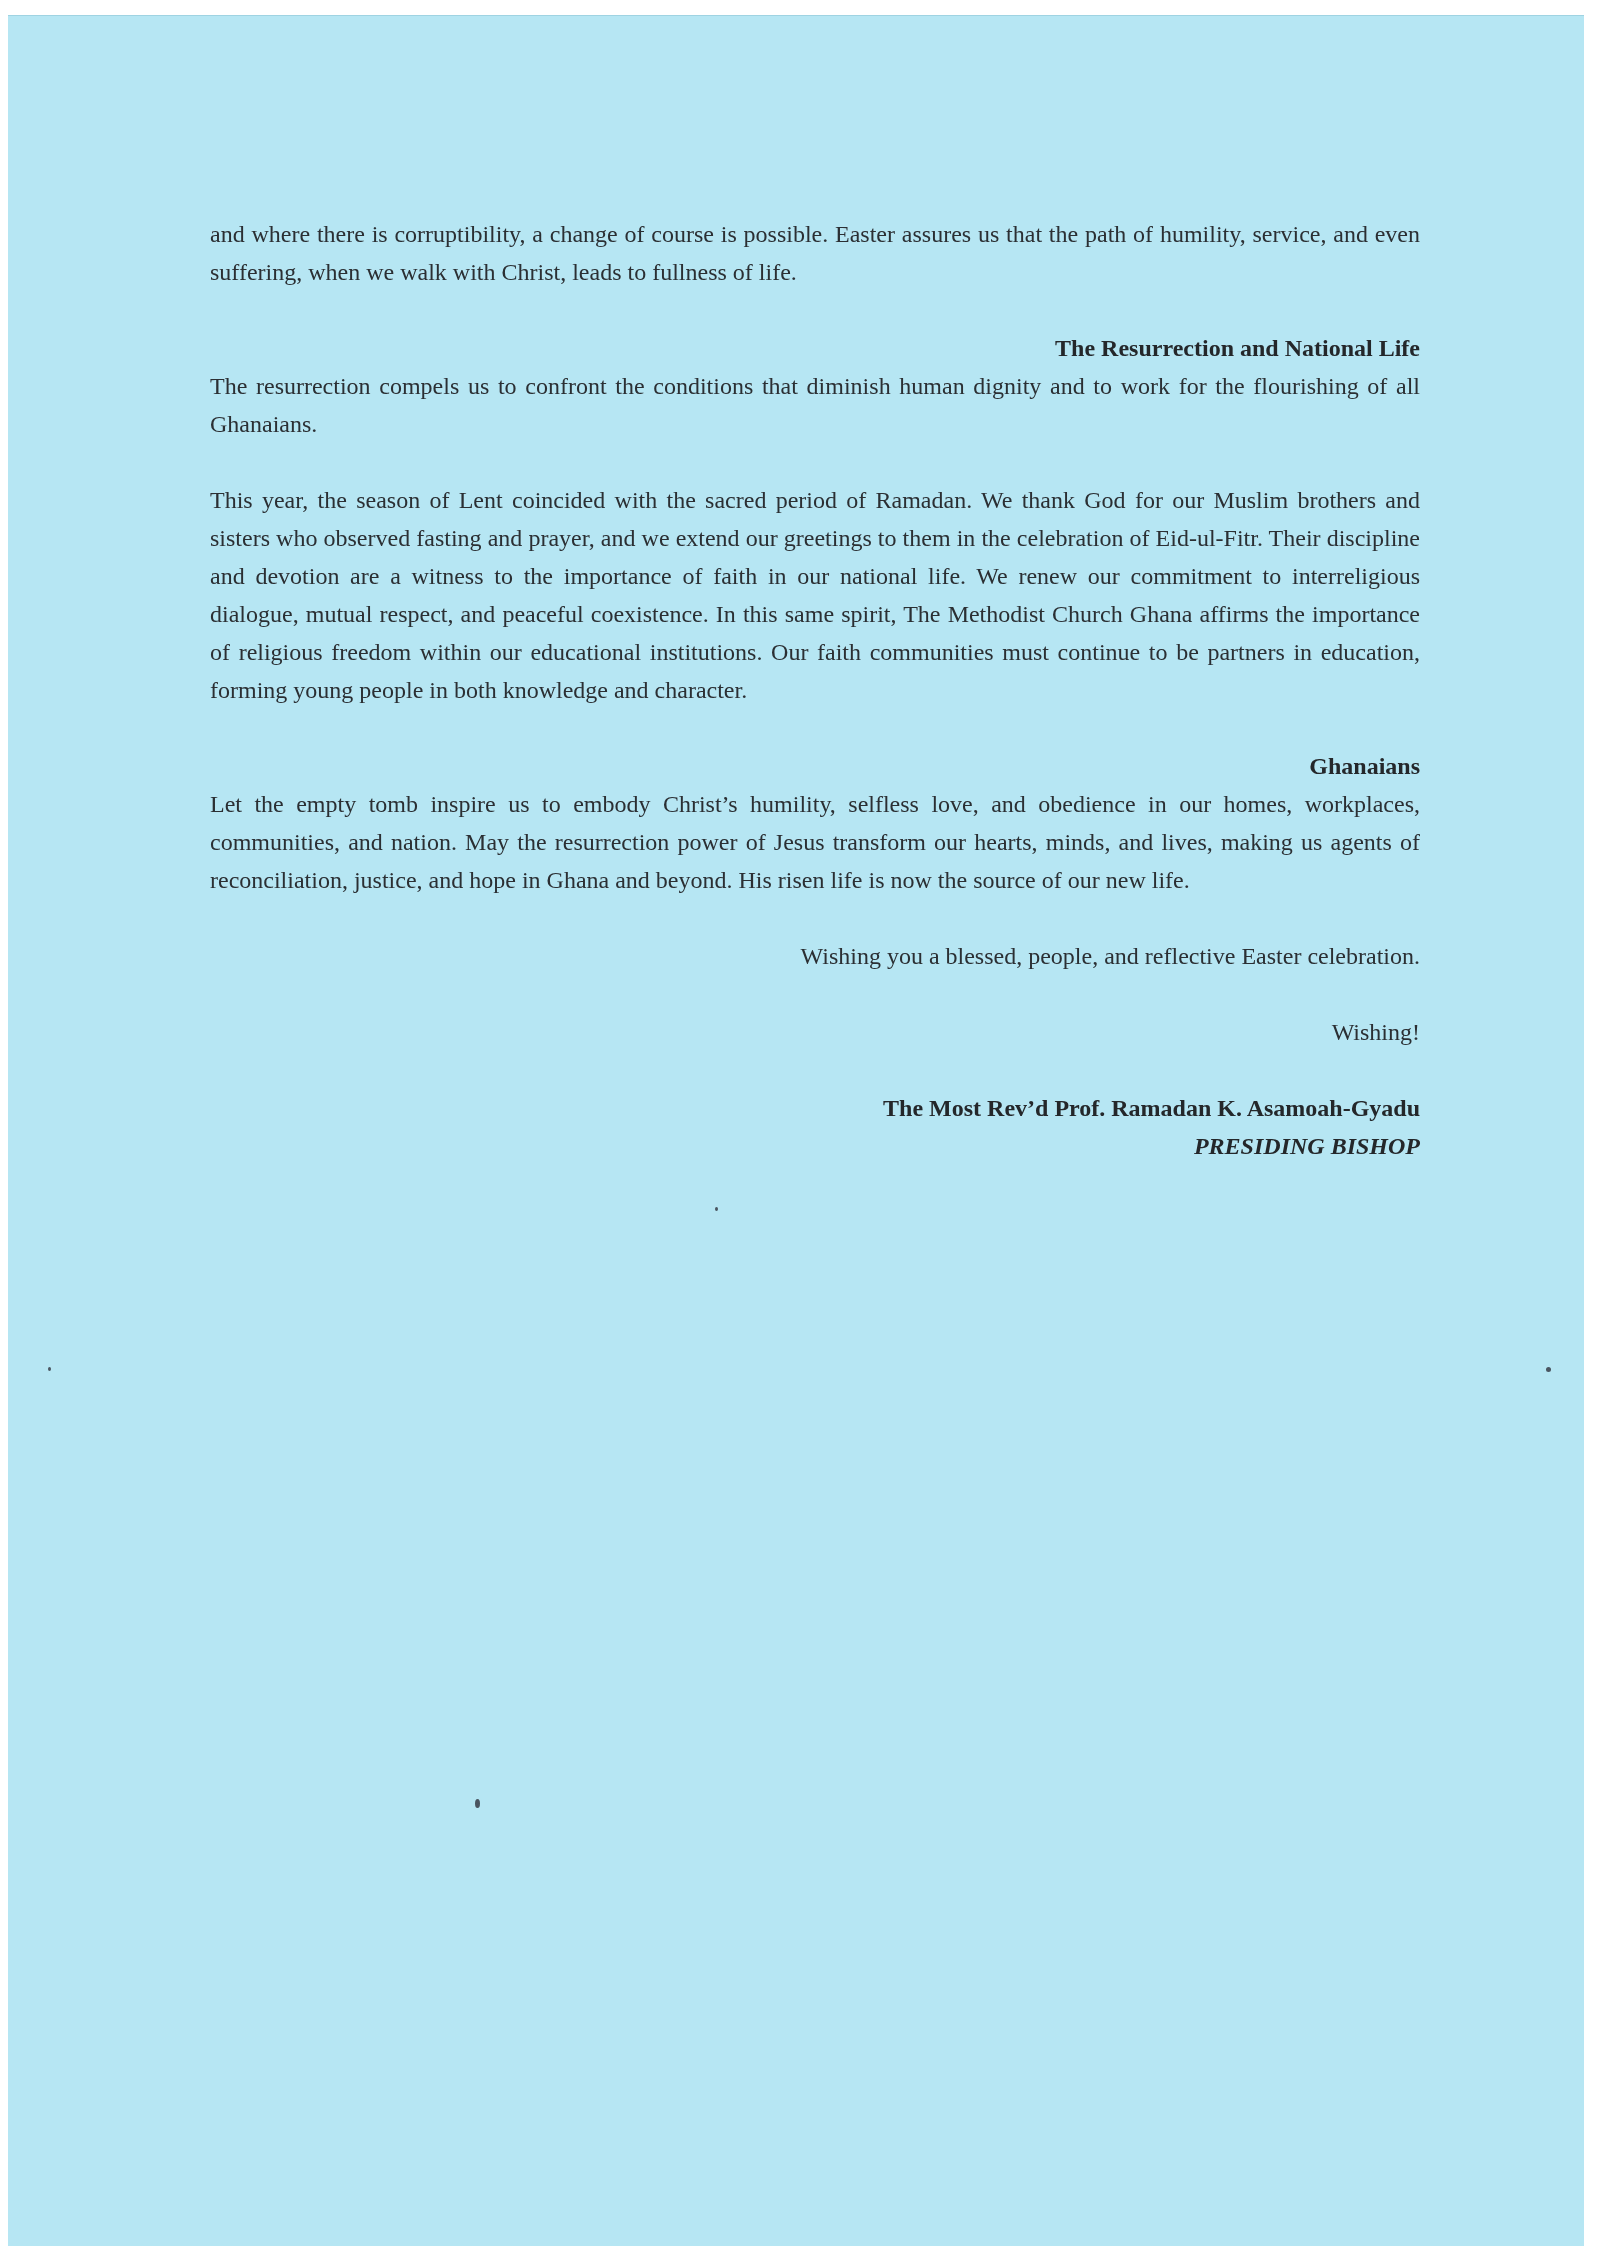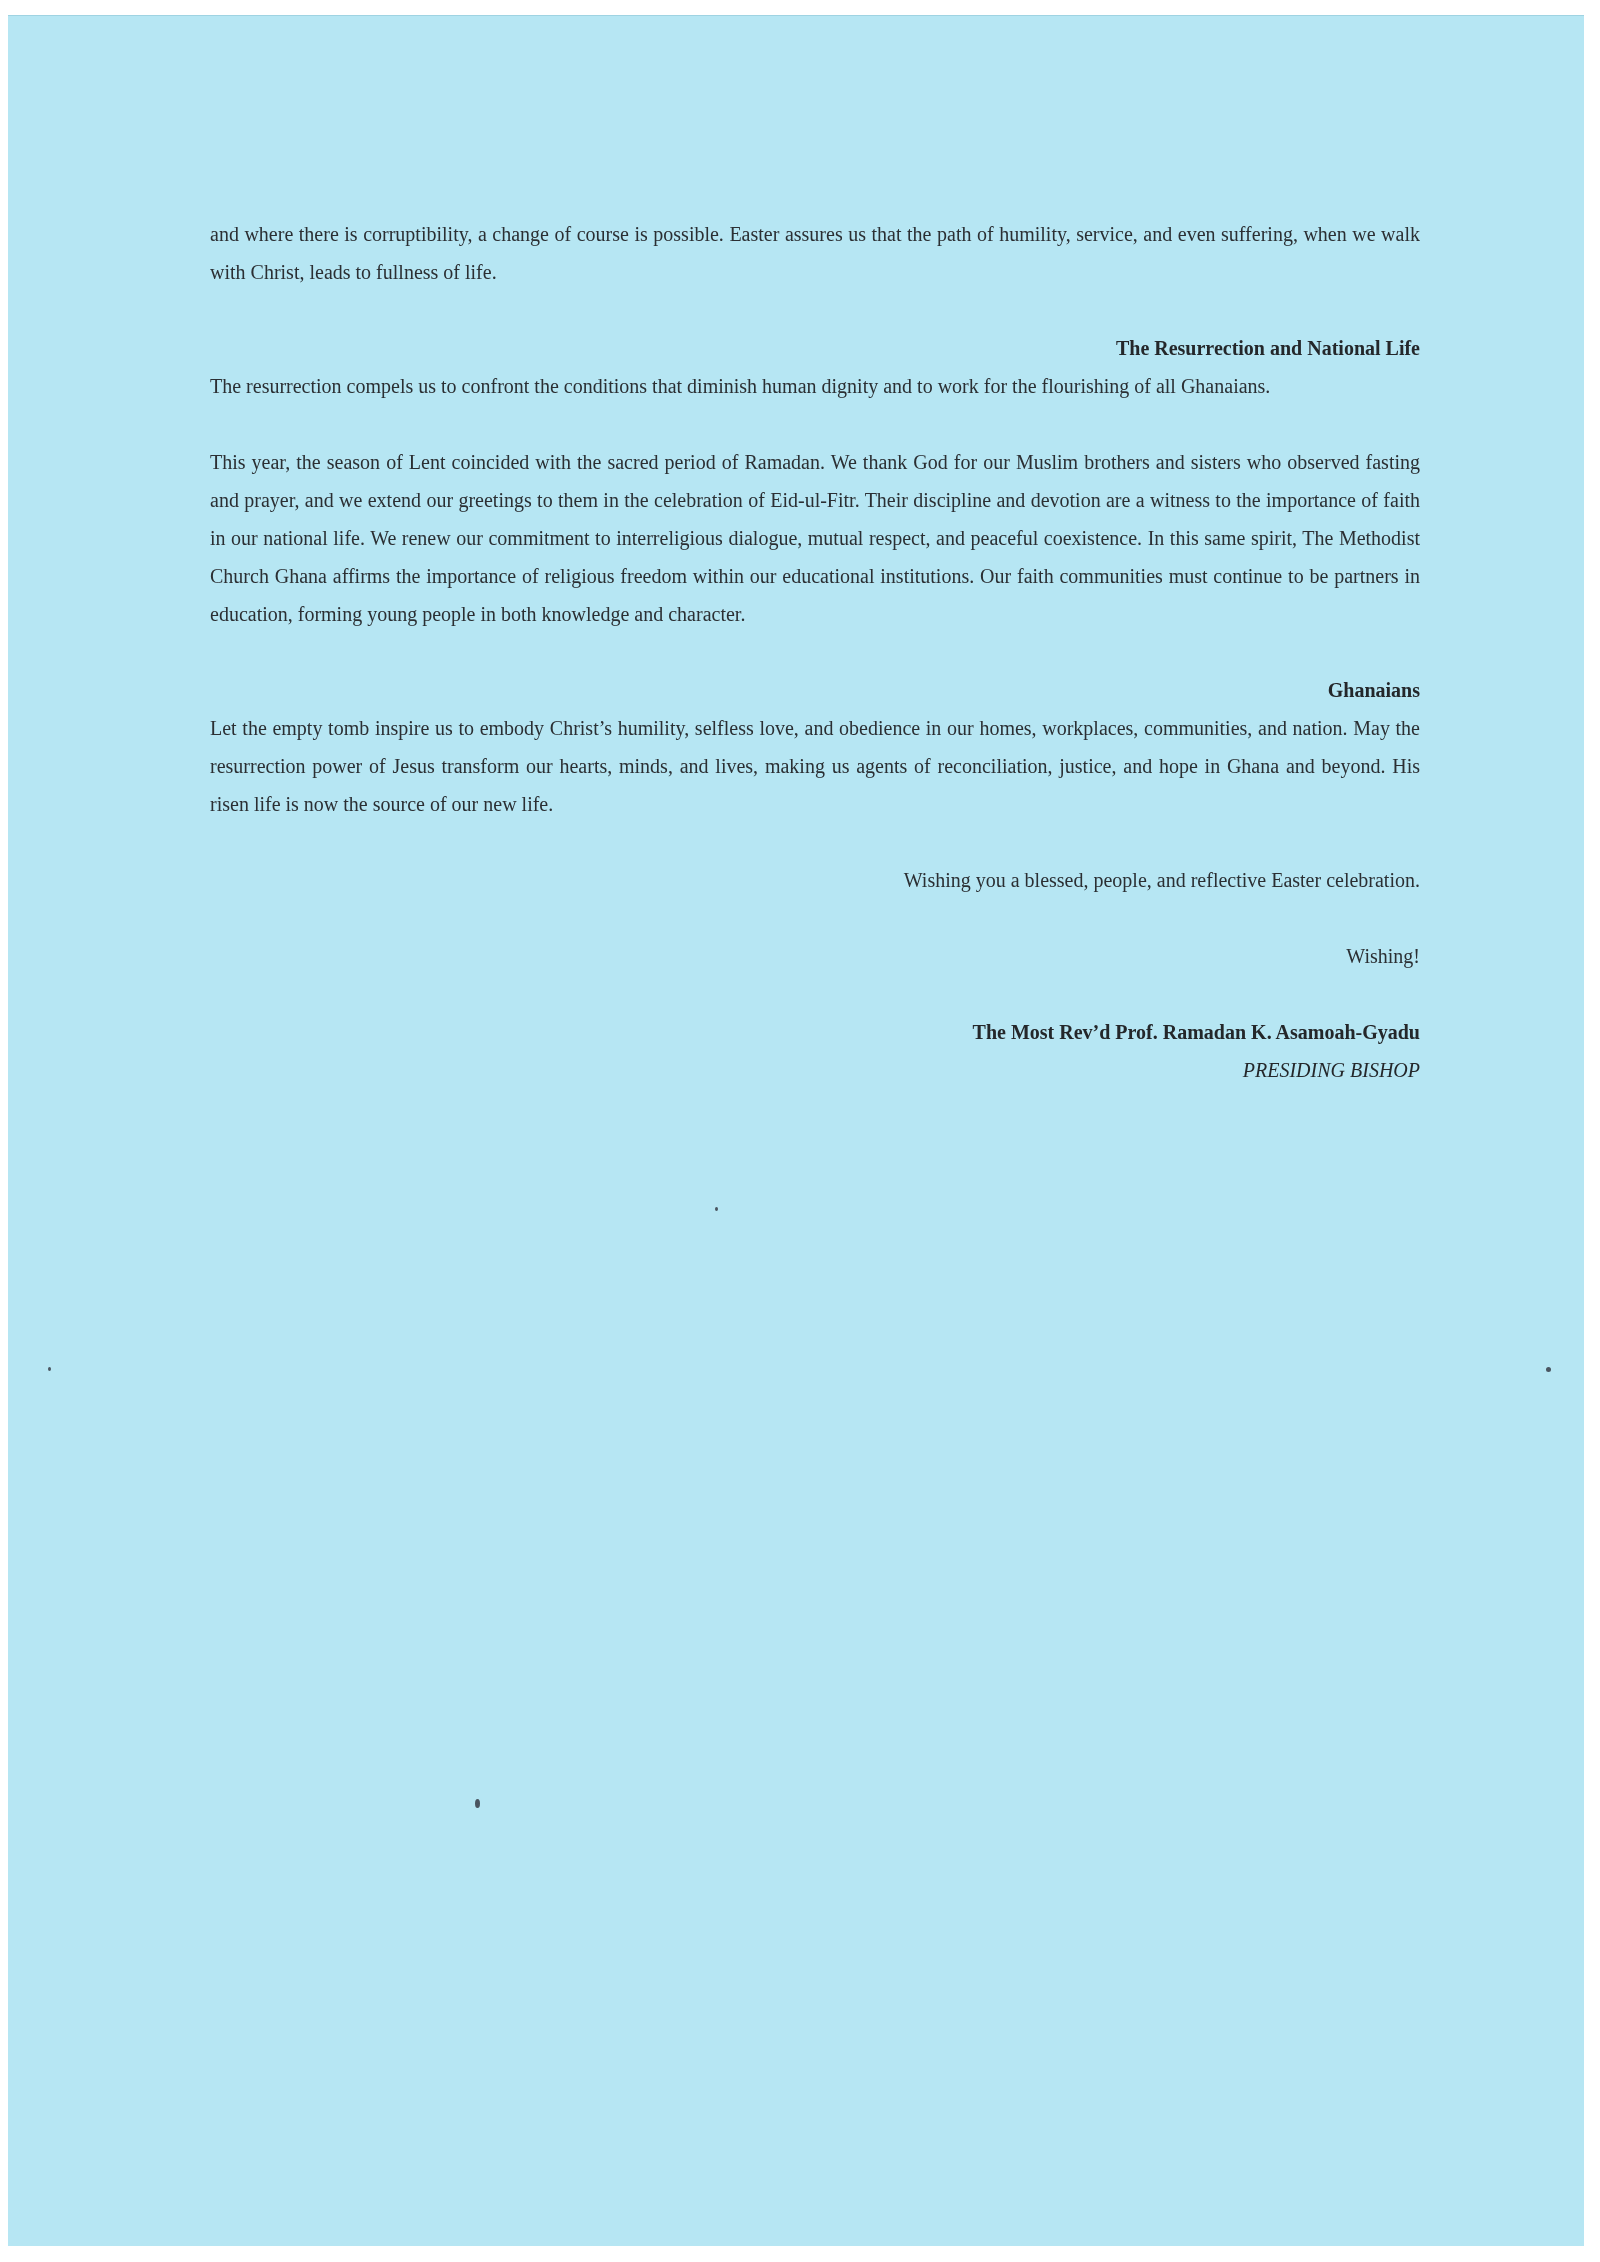--- a/index.html
+++ b/index.html
@@ -13,30 +13,30 @@
       left: 8px; top: 15px;
       width: 1576px; height: 2231px;
       background: #b6e6f3;
       box-shadow: inset 0 1px 0 #9fd3e2;
     }
     .content {
       position: absolute;
       left: 202px; top: 200px;
       width: 1210px;
       font-family: "Liberation Serif", "DejaVu Serif", serif;
-      font-size: 20px;
+      font-size: 24px;
       line-height: 38px;
       color: #2b2f33;
     }
     .content p { margin: 0; text-align: justify; }
     .content p.left { text-align: right; }
     .gap { height: 38px; }
     .heading { font-weight: bold; color: #24272a; }
     .signature-name { font-weight: bold; color: #24272a; }
-    .signature-title { font-weight: normal; font-style: italic; color: #24272a; }
+    .signature-title { font-weight: bold; font-style: italic; color: #24272a; }
     .speck {
       position: absolute; background: #4a5560; border-radius: 50%;
     }
   </style>
 </head>
 <body>
 
 <div class="page">
 
   <div class="speck" style="left:467px;top:1784px;width:5px;height:9px;"></div>

